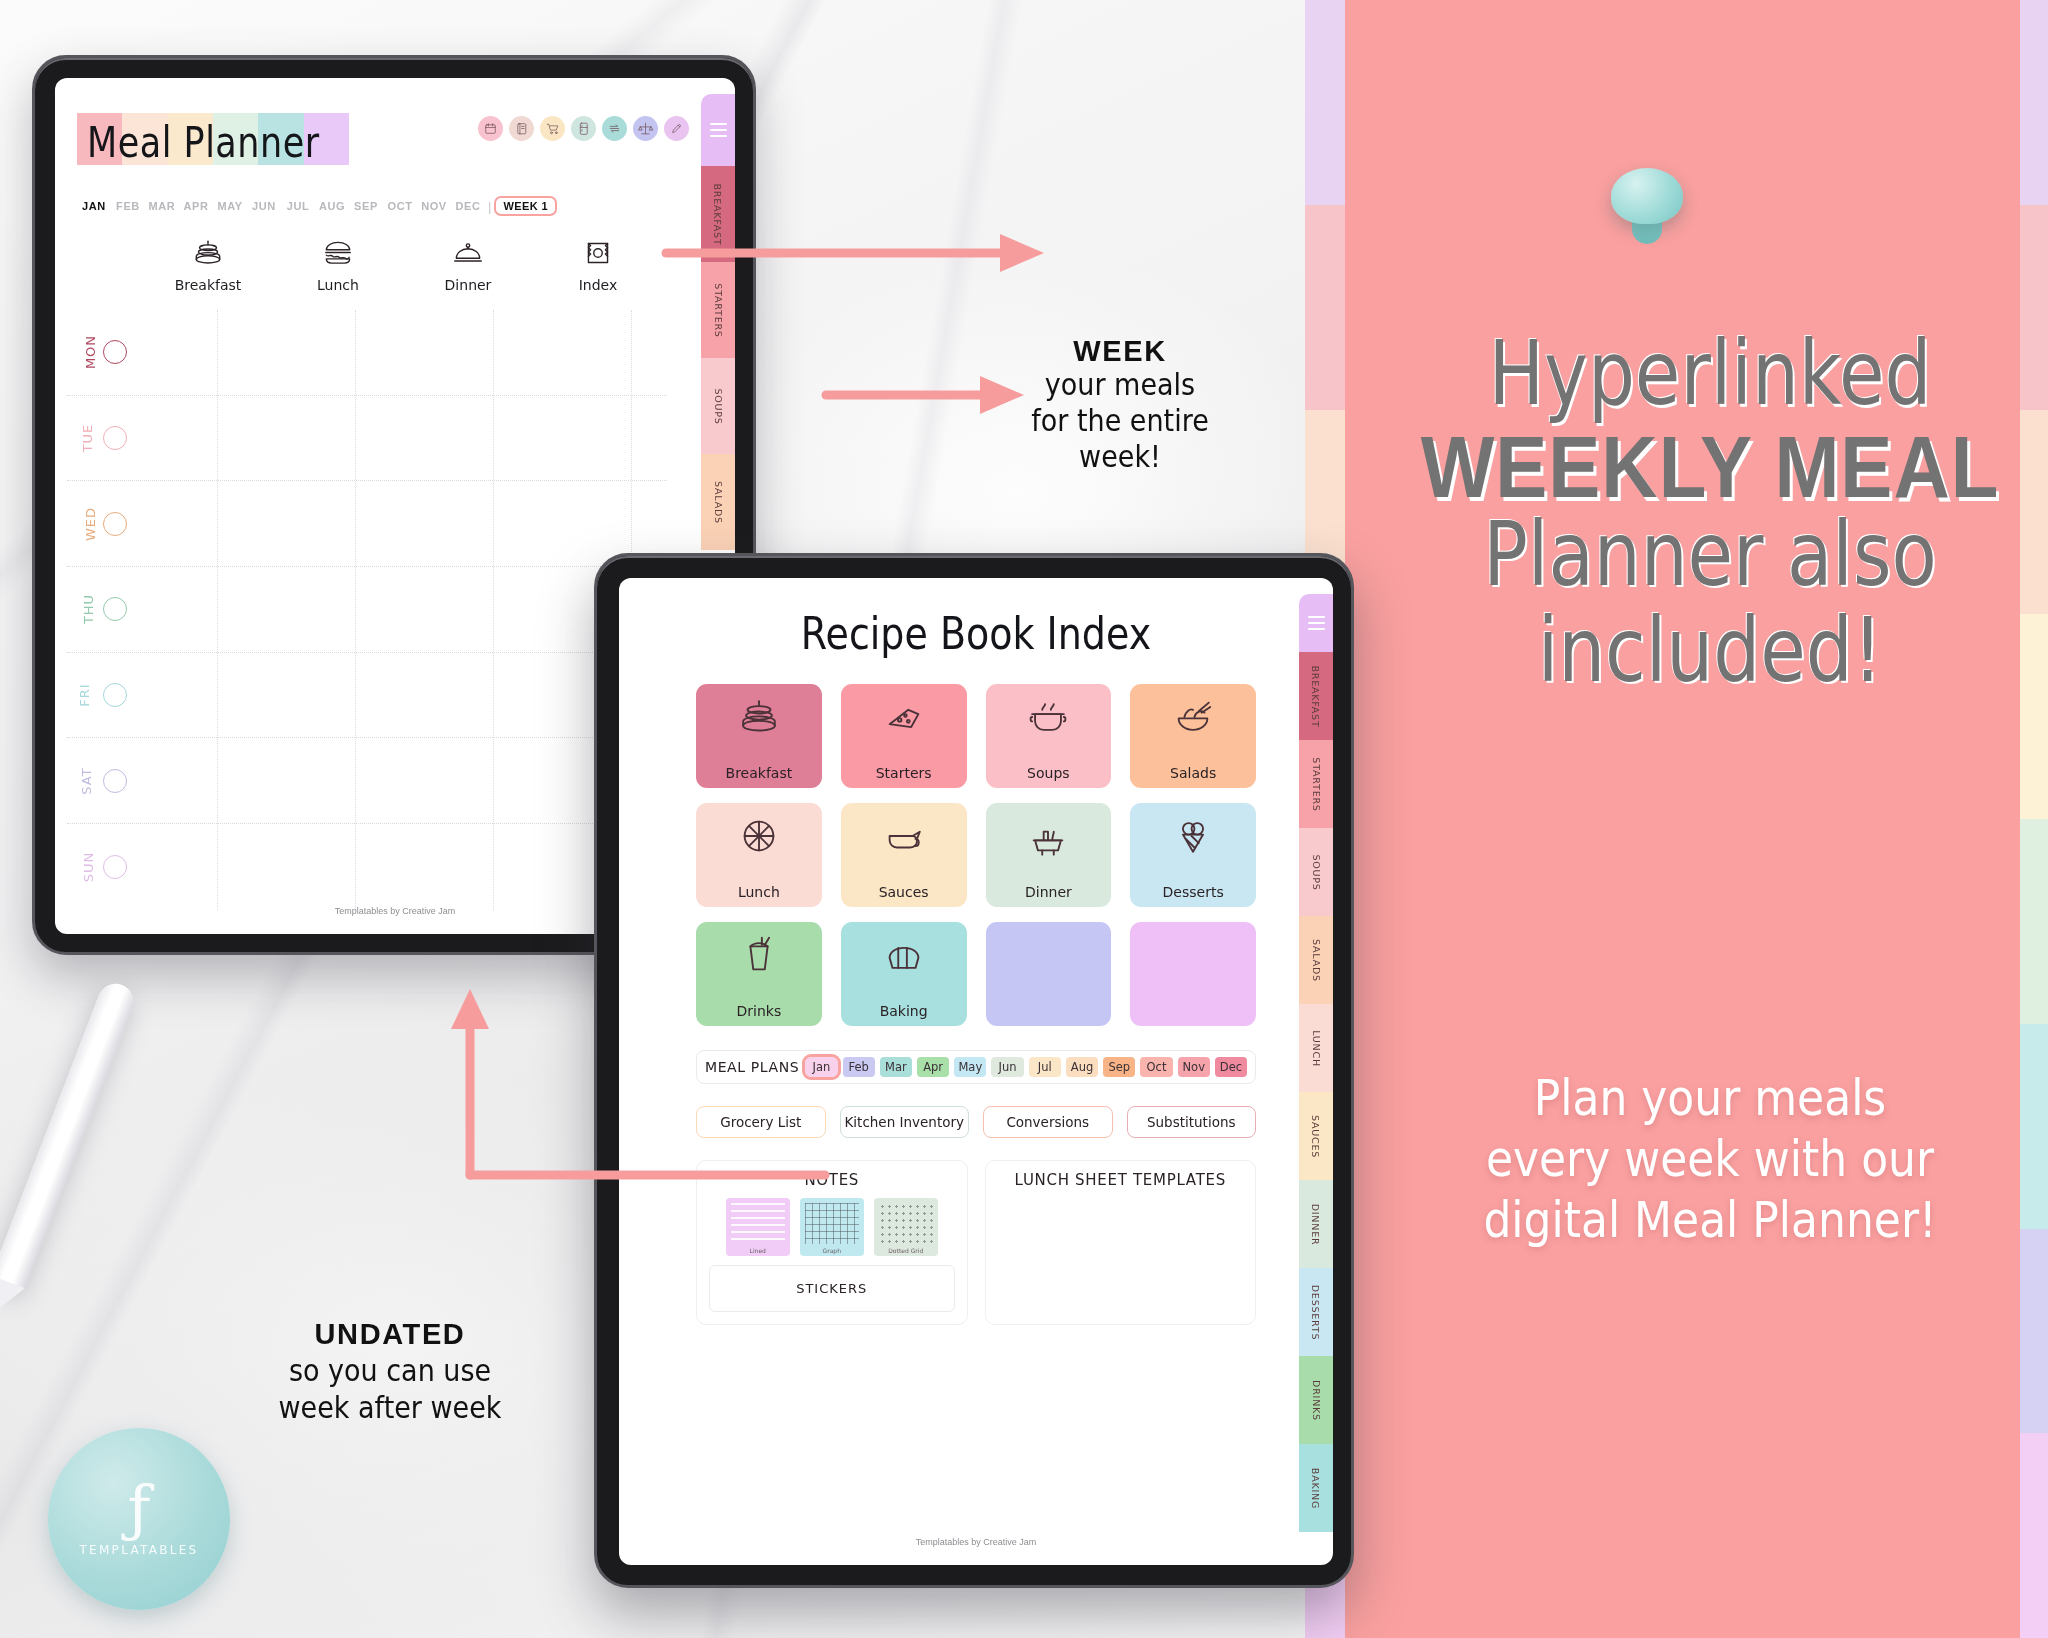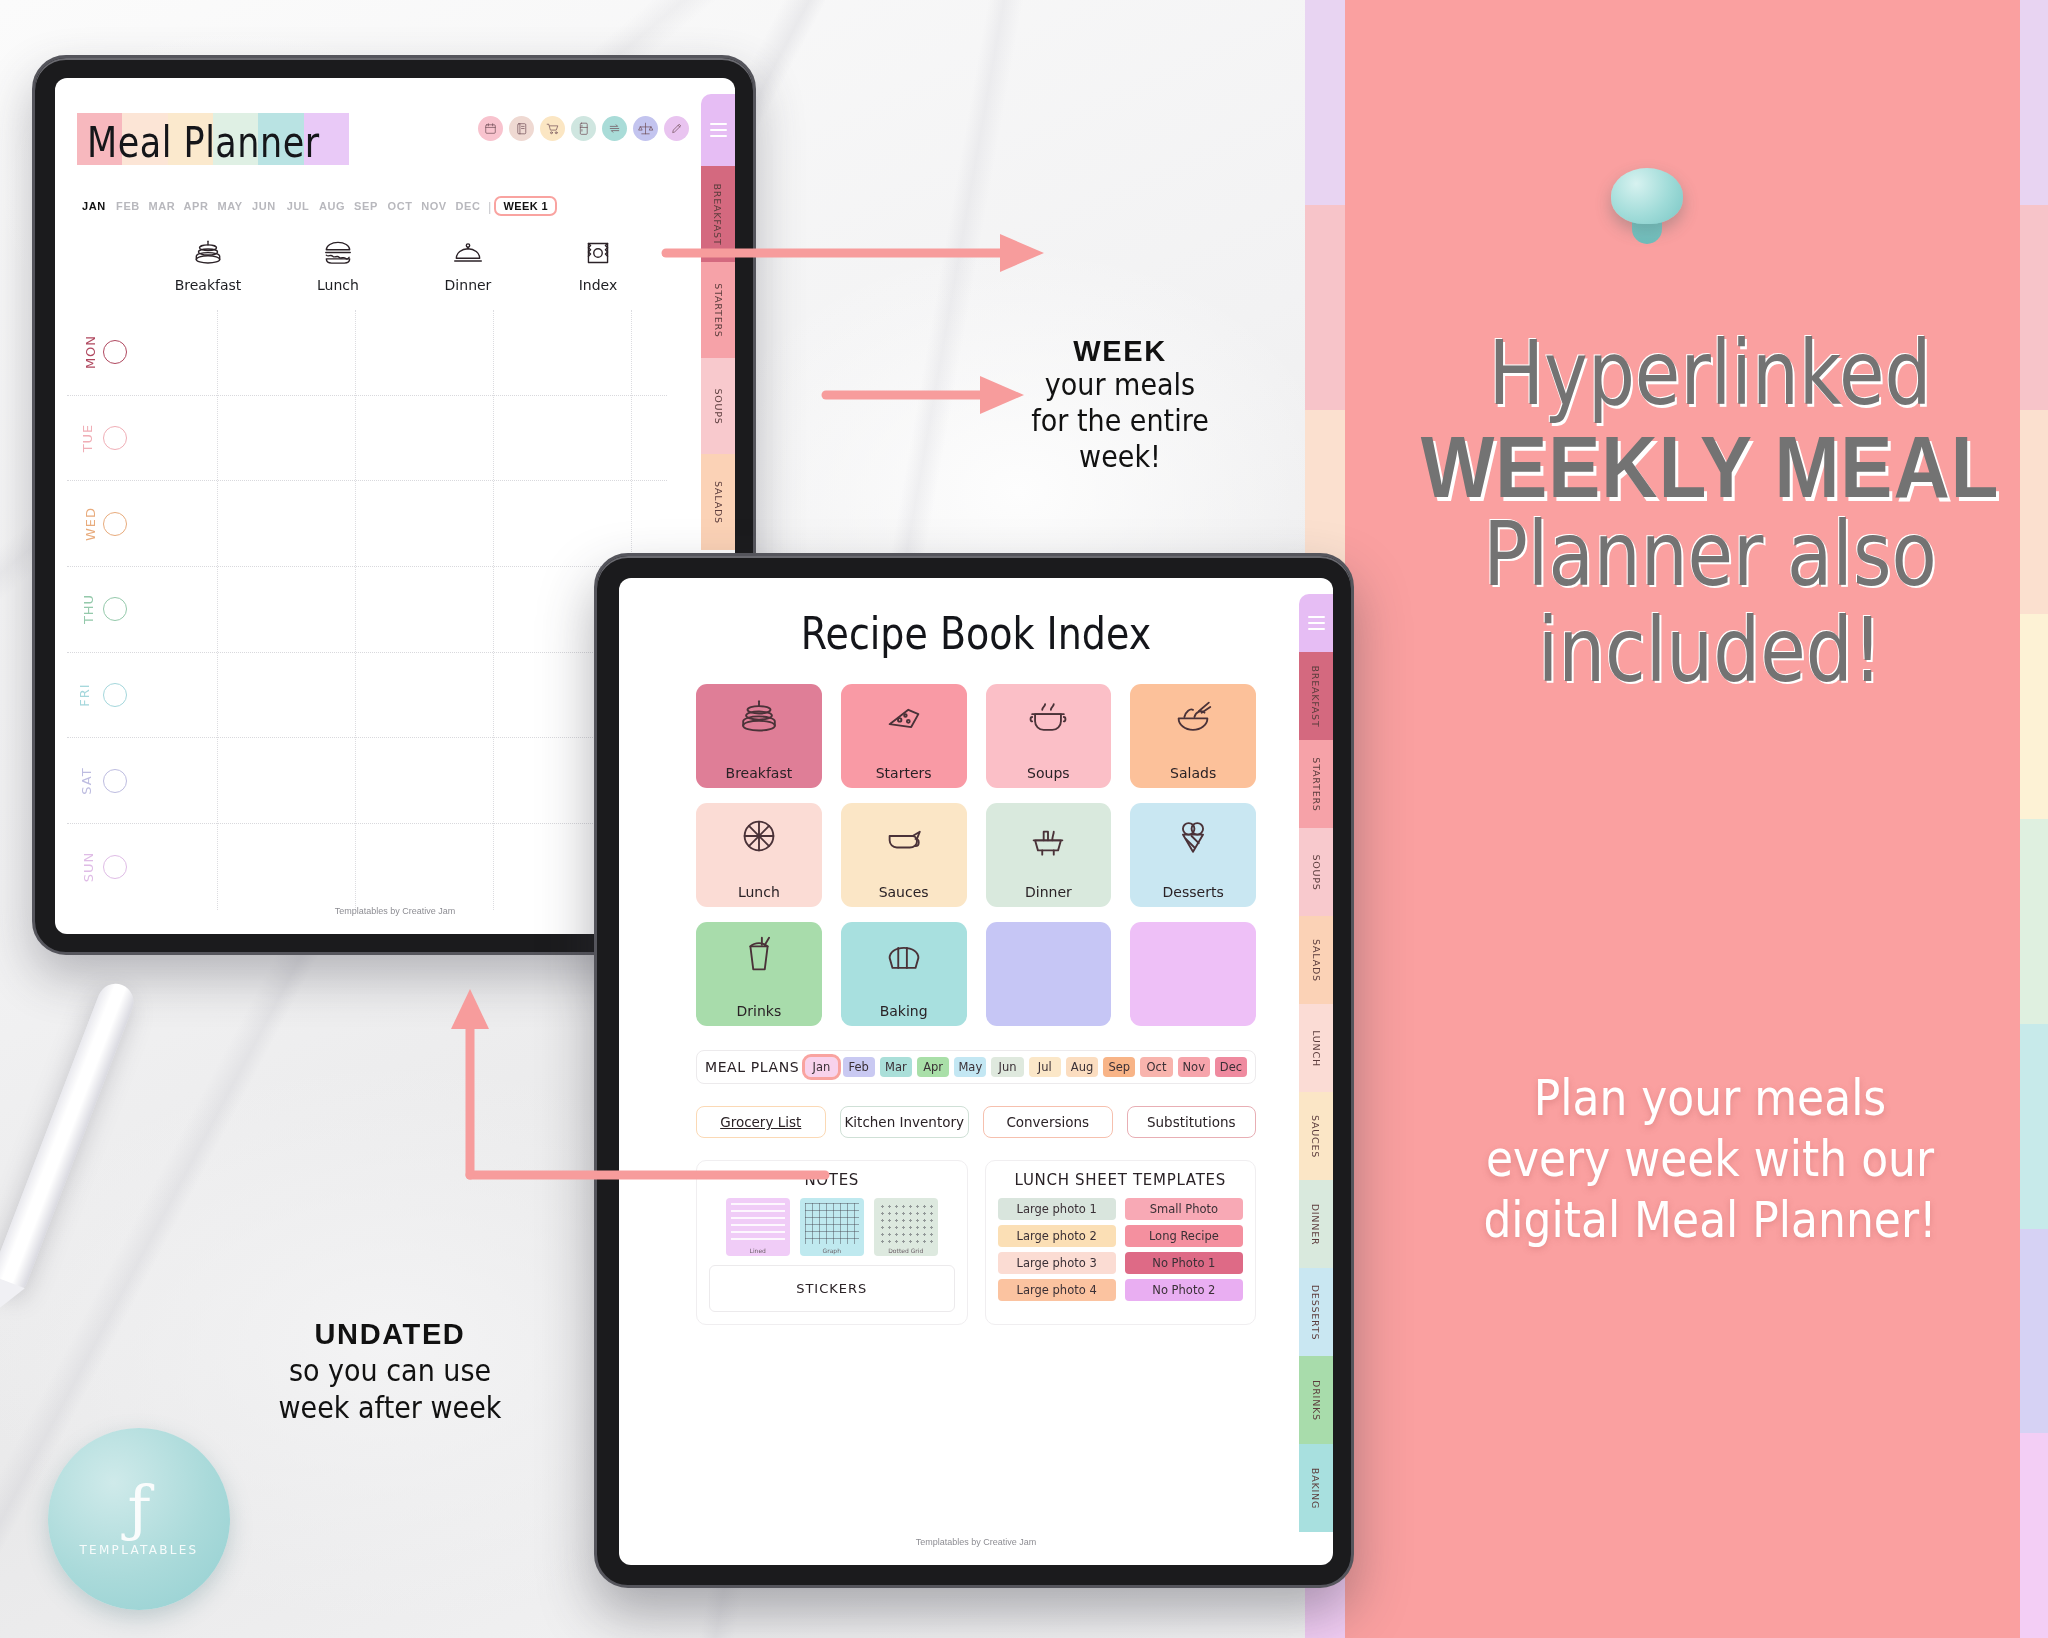--- a/index.html
+++ b/index.html
@@ -546,21 +546,21 @@
             <div class="mchip" style="background: rgb(251, 231, 200);">Jul</div>
             <div class="mchip" style="background: rgb(251, 221, 192);">Aug</div>
             <div class="mchip" style="background: rgb(248, 180, 135);">Sep</div>
             <div class="mchip" style="background: rgb(248, 180, 173);">Oct</div>
             <div class="mchip" style="background: rgb(246, 164, 171);">Nov</div>
             <div class="mchip" style="background: rgb(239, 138, 159);">Dec</div>
           </div>
       </div>
 
       <div class="linkrow" id="linkRow">
-          <div class="linkbtn" style="border-color: rgb(251, 217, 181); text-decoration: underline;">Grocery List</div>
+          <div class="linkbtn" style="border-color: rgb(251, 217, 181);">Grocery List</div>
           <div class="linkbtn" style="border-color: rgb(207, 224, 214);">Kitchen Inventory</div>
           <div class="linkbtn" style="border-color: rgb(246, 192, 174);">Conversions</div>
           <div class="linkbtn" style="border-color: rgb(232, 174, 180);">Substitutions</div>
         </div>
 
       <div class="twocol">
         <div class="panel">
           <h4>NOTES</h4>
           <div class="notethumbs" id="noteThumbs">
               <div class="nt" style="background: rgb(240, 204, 247);">
@@ -573,30 +573,20 @@
               </div>
               <div class="nt" style="background: rgb(221, 233, 223);">
                 <div style="position: absolute; inset: 5px 5px 12px; background-image: radial-gradient(circle, rgba(70, 70, 80, 0.5) 1px, rgba(0, 0, 0, 0) 1.2px); background-size: 7px 7px;"></div>
                 <span>Dotted Grid</span>
               </div>
             </div>
           <div class="stickers">STICKERS</div>
         </div>
         <div class="panel">
           <h4>LUNCH SHEET TEMPLATES</h4>
-          <div class="tmplgrid" id="tmplGrid">
-              <div class="tchip" style="background: rgb(217, 229, 221);">Large photo 1</div>
-              <div class="tchip" style="background: rgb(248, 169, 181);">Small Photo</div>
-              <div class="tchip" style="background: rgb(251, 223, 181);">Large photo 2</div>
-              <div class="tchip" style="background: rgb(244, 144, 159);">Long Recipe</div>
-              <div class="tchip" style="background: rgb(251, 220, 211);">Large photo 3</div>
-              <div class="tchip" style="background: rgb(222, 106, 134);">No Photo 1</div>
-              <div class="tchip" style="background: rgb(251, 195, 160);">Large photo 4</div>
-              <div class="tchip" style="background: rgb(233, 174, 242);">No Photo 2</div>
-            </div>
         </div>
       </div>
 
       <div class="footer-credit">Templatables by Creative Jam</div>
 
       <div class="rail" id="rail2">
           <div class="tab menu" style="background: rgb(230, 189, 244); height: 58px;">
             <div class="burger">
               <i></i>
               <i></i>

